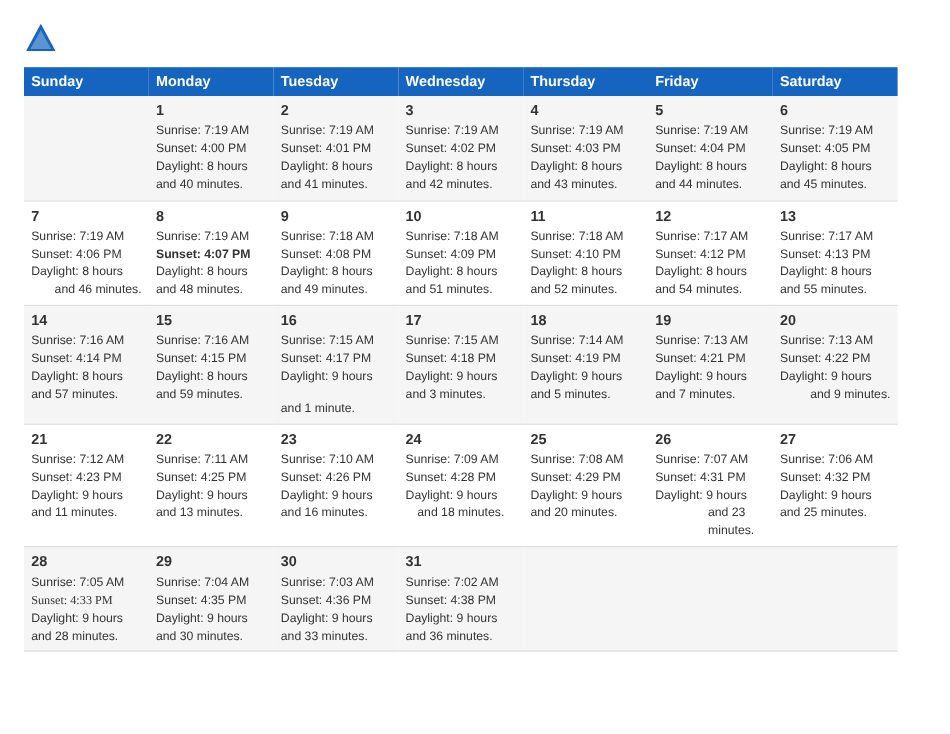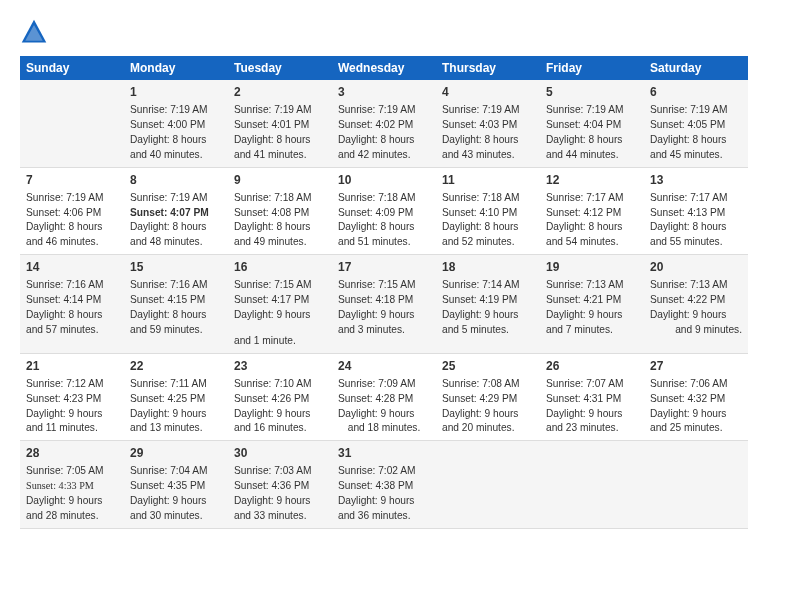--- a/index.html
+++ b/index.html
@@ -159,21 +159,21 @@
             <span style="display: block;">Daylight: 8 hours</span>
             <span style="display: block;">and 45 minutes.</span>
           </td>
         </tr>
         <tr>
           <td>
             <span class="day-number">7</span>
             <span style="display: block;">Sunrise: 7:19 AM</span>
             <span style="display: block;">Sunset: 4:06 PM</span>
             <span style="display: block;">Daylight: 8 hours</span>
-            <span style="display: block;">and 46 minutes.</span>
+            <span style="display: block; text-align: right;">and 46 minutes.</span>
           </td>
           <td>
             <span class="day-number">8</span>
             <span style="display: block;">Sunrise: 7:19 AM</span>
             <span style="display: block; font-weight: bold;">Sunset: 4:07 PM</span>
             <span style="display: block;">Daylight: 8 hours</span>
             <span style="display: block;">and 48 minutes.</span>
           </td>
           <td>
             <span class="day-number">9</span>
@@ -296,21 +296,21 @@
             <span style="display: block;">Sunrise: 7:08 AM</span>
             <span style="display: block;">Sunset: 4:29 PM</span>
             <span style="display: block;">Daylight: 9 hours</span>
             <span style="display: block;">and 20 minutes.</span>
           </td>
           <td>
             <span class="day-number">26</span>
             <span style="display: block;">Sunrise: 7:07 AM</span>
             <span style="display: block;">Sunset: 4:31 PM</span>
             <span style="display: block;">Daylight: 9 hours</span>
-            <span style="display: block;">and 23 minutes.</span>
+            <span style="display: block; margin-left: 44px;">and 23 minutes.</span>
           </td>
           <td>
             <span class="day-number">27</span>
             <span style="display: block;">Sunrise: 7:06 AM</span>
             <span style="display: block;">Sunset: 4:32 PM</span>
             <span style="display: block;">Daylight: 9 hours</span>
             <span style="display: block;">and 25 minutes.</span>
           </td>
         </tr>
         <tr>

